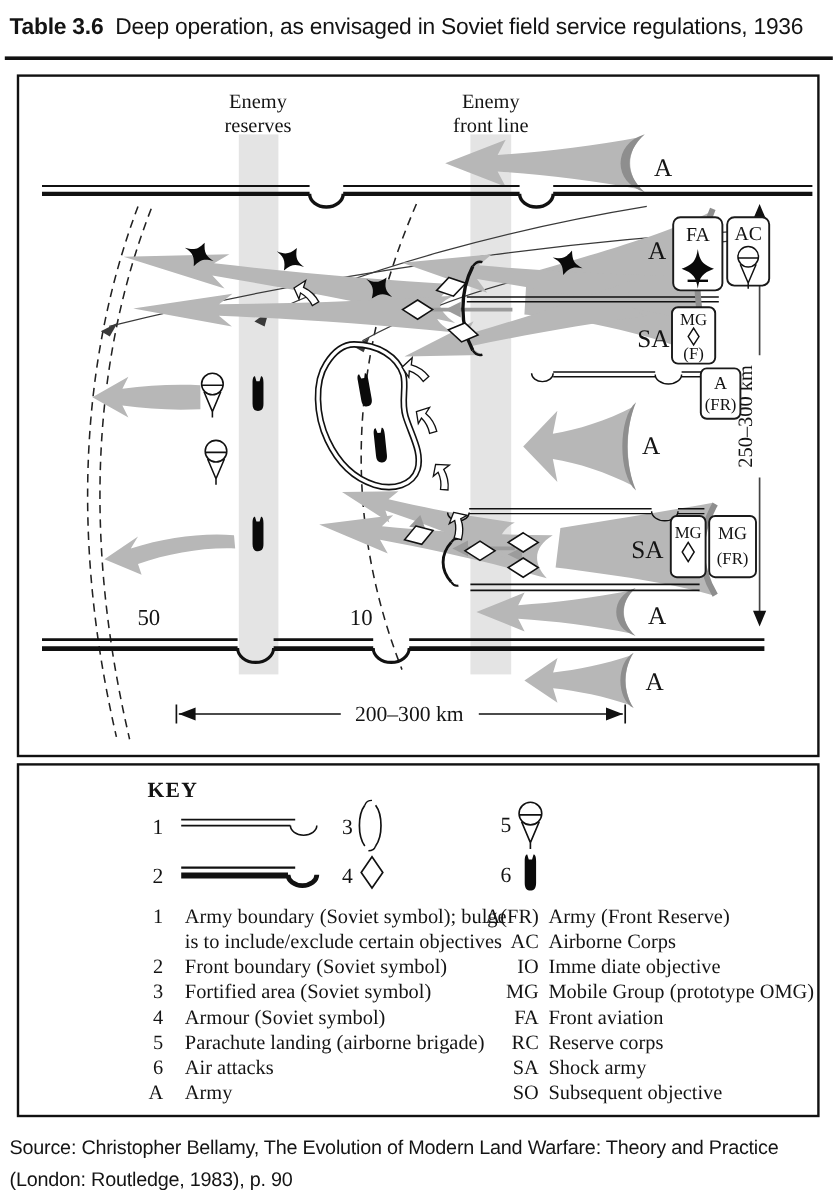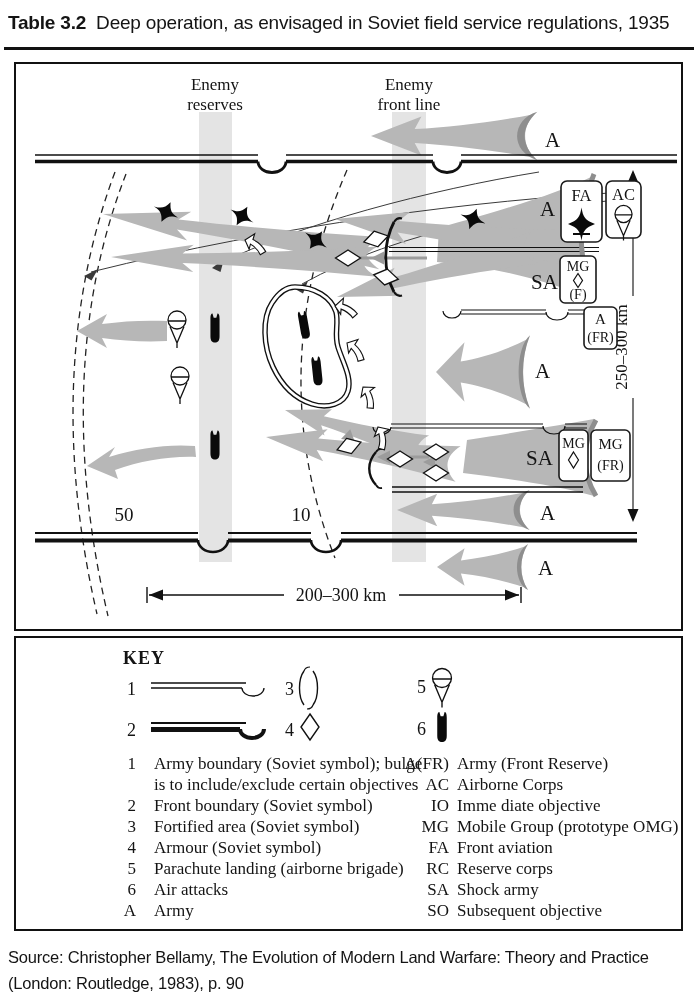--- a/index.html
+++ b/index.html
@@ -24,21 +24,21 @@
   .t17{font-size:17px;} .t20{font-size:21px;} .t14{font-size:14px;} .t15{font-size:15px;}
   .t16{font-size:16.5px;} .t19{font-size:19px;} .t18{font-size:18px;}
   .keytext{font-size:17px;} .keynum{font-size:18px;}
 </style>
 </head>
 <body>
 
 <div class="page">
 
   <div class="title-row">
-    <span class="tlabel">Table 3.2</span><span>Deep operation, as envisaged in Soviet field service regulations, 1935</span>
+    <span class="tlabel">Table 3.6</span><span>Deep operation, as envisaged in Soviet field service regulations, 1936</span>
   </div>
   <div class="title-rule"></div>
 
   <div class="diagram-box">
   <svg width="665" height="565" viewBox="17 64 665 565">
     <defs>
       <path id="horn" d="M0,0 L30,-17 L26,-6 C48,-8 72,-12 97,-19 C90,-7 90,7 97,19 C72,12 48,8 26,6 L30,17 Z"></path>
       <path id="cres" d="M99,-21 C89,-7.5 89,7.5 99,21 C83,14 83,-14 99,-21 Z"></path>
       <path id="plane" d="M0,-11 C1,-4.5 2.5,-2.5 9,0 C2.5,2.5 1,4.5 0,11 C-1,4.5 -2.5,2.5 -9,0 C-2.5,-2.5 -1,-4.5 0,-11 Z"></path>
       <path id="bomb" d="M-3.8,-7.5 C-3.8,-11 -3,-12 -2.1,-12 L-1.1,-8.6 L1.1,-8.6 L2.1,-12 C3,-12 3.8,-11 3.8,-7.5 L3.8,7 C3.8,10.8 2.2,12 0,12 C-2.2,12 -3.8,10.8 -3.8,7 Z"></path>

